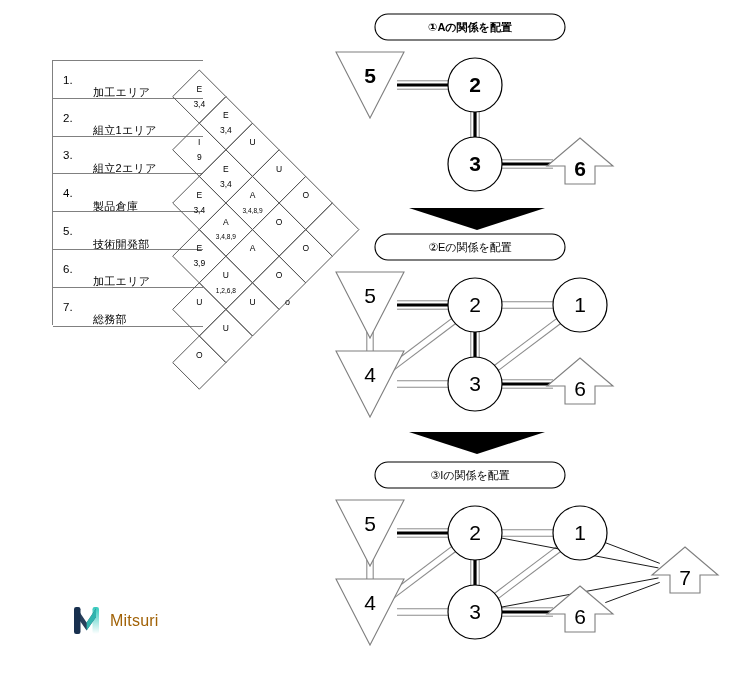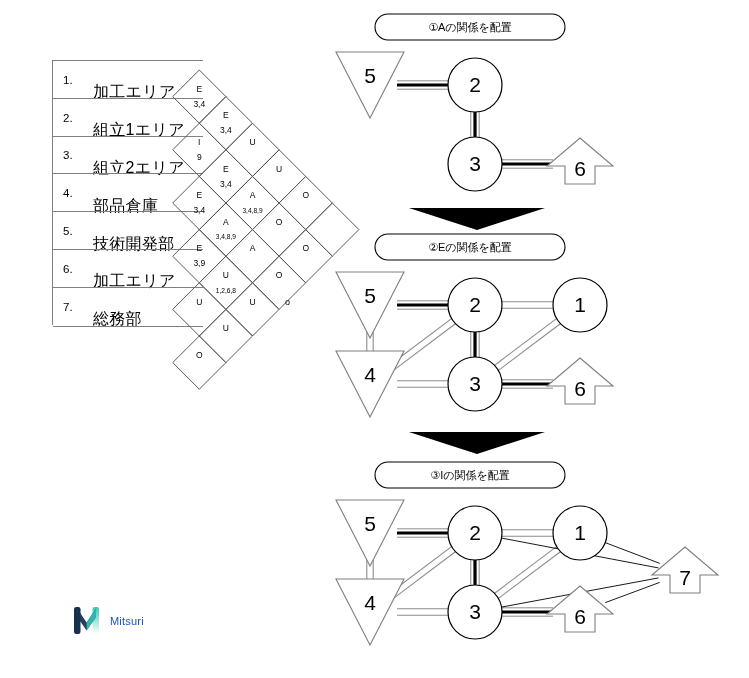--- a/index.html
+++ b/index.html
@@ -21,36 +21,36 @@
   .dept-row{
     position:absolute;left:0;width:150px;height:37.8px;
     border-top:1.2px solid #808080;
     display:flex;align-items:center;
   }
   .dept-row:last-child{border-bottom:1.2px solid #808080;}
   .dept-num{
     display:inline-block;width:30px;text-align:left;padding-left:10px;
     font-size:11.5px;color:#000;
   }
-  .dept-name{font-size:16px;color:#000;letter-spacing:.3px;margin-top:26px;}
+  .dept-name{font-size:11px;color:#000;letter-spacing:.3px;margin-top:26px;}
 
   
   #matrix{position:absolute;left:180px;top:52px;width:180px;height:290px;}
   #matrix svg{position:absolute;left:0;top:0;overflow:visible;}
   .cellText{
     font-family:"Liberation Sans","DejaVu Sans",sans-serif;
     font-size:8.5px;fill:#000;text-anchor:middle;dominant-baseline:middle;
   }
   .cellText.small{font-size:6.6px;}
   .mline{stroke:#595959;stroke-width:1;fill:none;}
   .stray-o{position:absolute;left:285px;top:297px;font-size:9px;color:#000;}
 
   
   .diagram{position:absolute;left:330px;width:420px;}
-  #diagram-1{top:12px;height:215px;}
+  #diagram-1{top:12px;height:215px;font-weight:bold;}
   #diagram-2{top:232px;height:218px;}
   #diagram-3{top:460px;height:222px;}
   .diagram svg{position:absolute;left:0;top:0;overflow:visible;}
 
   .cap-box{fill:#fff;stroke:#000;stroke-width:1.1;}
   .cap-text{
     font-family:"Liberation Sans","DejaVu Sans",sans-serif;
     font-size:11px;fill:#000;text-anchor:middle;dominant-baseline:middle;
   }
   .node-shape{fill:#ffffff;stroke:#7f7f7f;stroke-width:1.1;}
@@ -61,41 +61,41 @@
   }
   .rel-A-thick{stroke:#000;stroke-width:3.2;fill:none;}
   .rel-A-thin{stroke:#8c8c8c;stroke-width:1;fill:none;}
   .rel-E{stroke:#8c8c8c;stroke-width:1.1;fill:none;}
   .rel-I{stroke:#000;stroke-width:0.9;fill:none;}
   .big-arrow{fill:#000;}
 
   
   #logo{position:absolute;left:74px;top:606px;display:flex;align-items:center;gap:9px;}
   #logo-mark{width:27px;height:29px;position:relative;}
-  #logo-text{font-size:11px;color:#1d4ed8;letter-spacing:.2px;font-weight:400;}
+  #logo-text{font-size:16px;color:#a16207;letter-spacing:.2px;font-weight:400;}
 </style>
 </head>
 <body>
 
 <div id="dept-list">
     <div class="dept-row" style="top: 0px;">
       <span class="dept-num">1.</span>
       <span class="dept-name">加工エリア</span>
     </div>
     <div class="dept-row" style="top: 37.8px;">
       <span class="dept-num">2.</span>
       <span class="dept-name">組立1エリア</span>
     </div>
     <div class="dept-row" style="top: 75.6px;">
       <span class="dept-num">3.</span>
       <span class="dept-name">組立2エリア</span>
     </div>
     <div class="dept-row" style="top: 113.4px;">
       <span class="dept-num">4.</span>
-      <span class="dept-name">部品倉庫</span>
+      <span class="dept-name">製品倉庫</span>
     </div>
     <div class="dept-row" style="top: 151.2px;">
       <span class="dept-num">5.</span>
       <span class="dept-name">技術開発部</span>
     </div>
     <div class="dept-row" style="top: 189px;">
       <span class="dept-num">6.</span>
       <span class="dept-name">加工エリア</span>
     </div>
     <div class="dept-row" style="top: 226.8px;">

